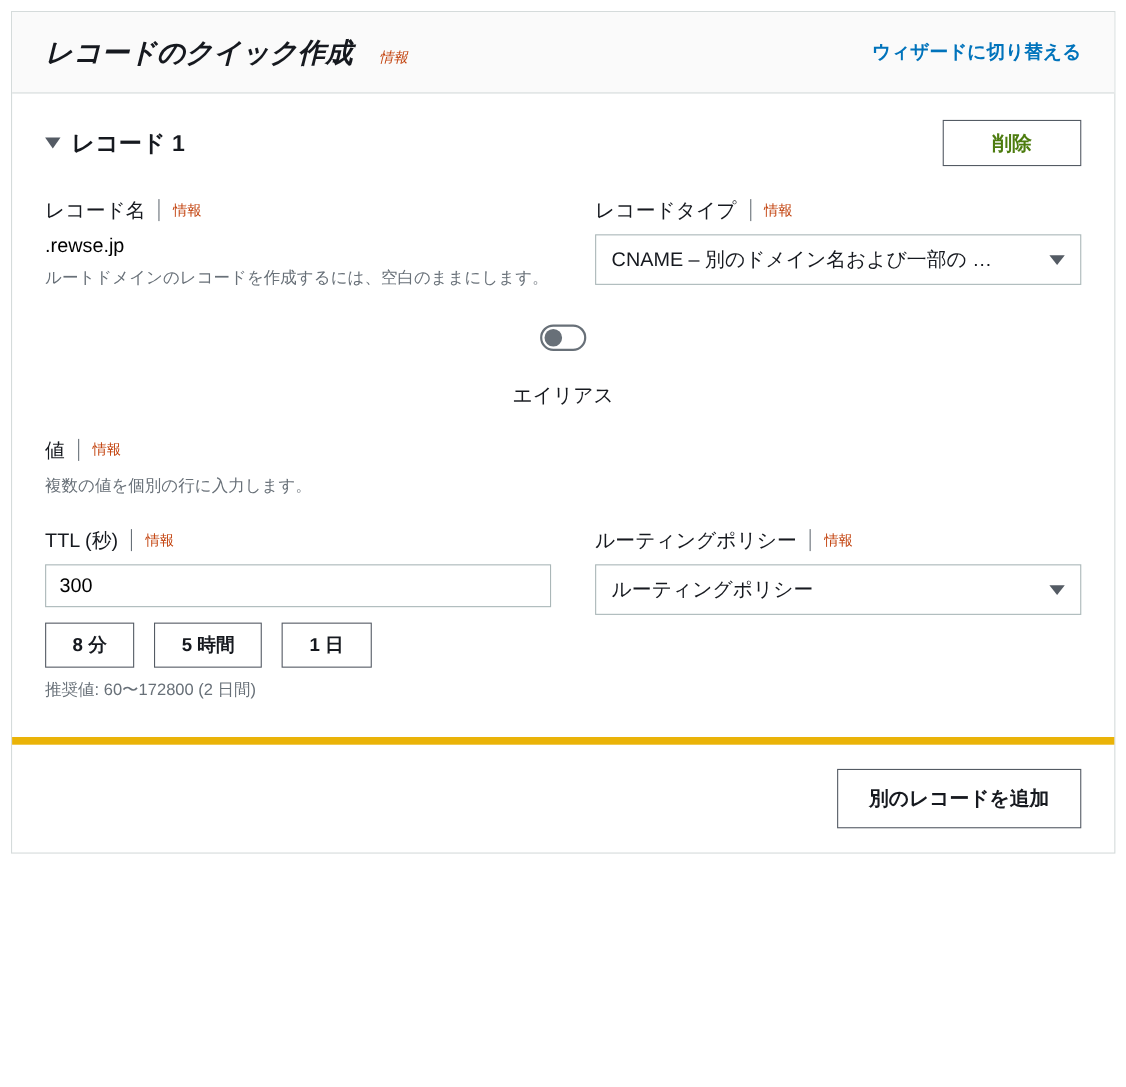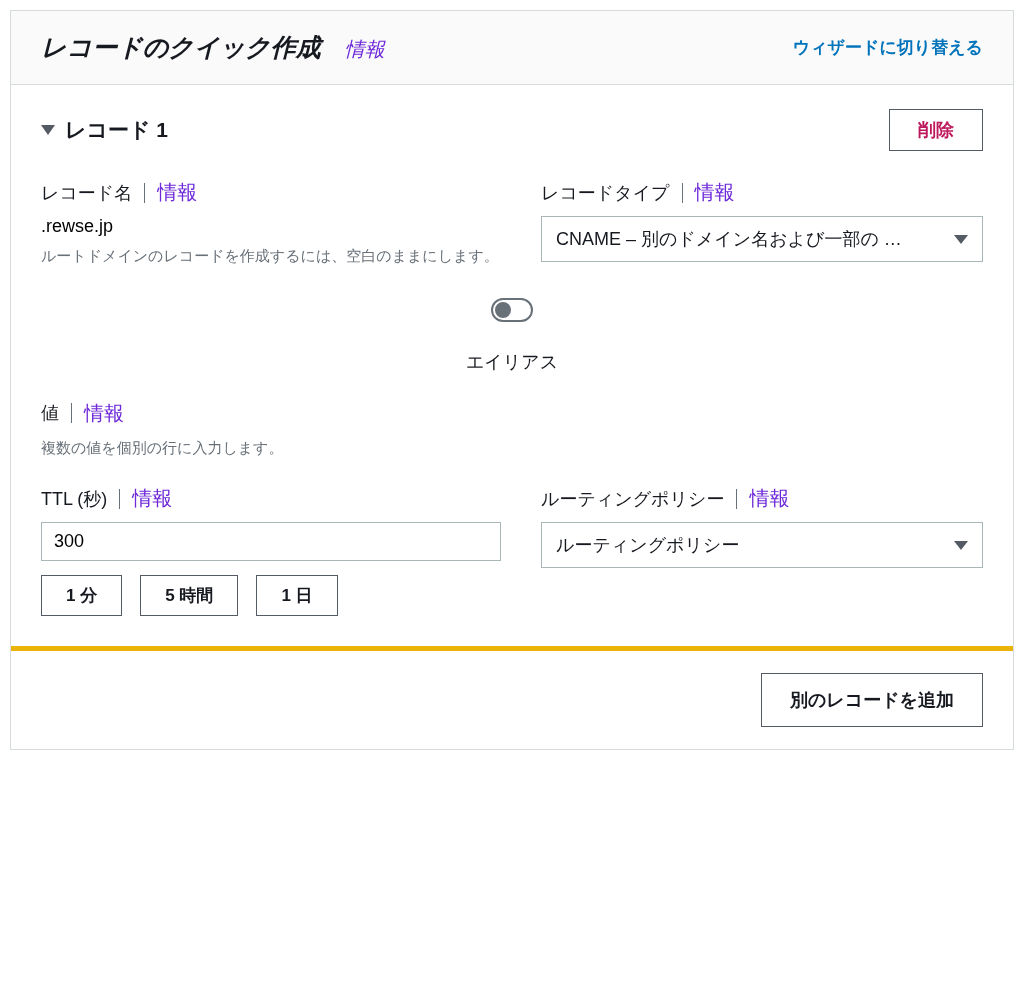--- a/index.html
+++ b/index.html
@@ -39,22 +39,22 @@
       font-weight: 700;
       color: #16191f;
     }
     .header-link {
       font-size: 17px;
       font-weight: 700;
       color: #0073bb;
       cursor: pointer;
     }
     .info-link {
-      font-size: 20px;
-      color: #6d28d9;
+      font-size: 13px;
+      color: #c2410c;
       cursor: pointer;
       margin-left: 10px;
     }
     .content {
       padding: 24px 30px 30px 30px;
     }
     .record-header {
       display: flex;
       justify-content: space-between;
       align-items: center;
@@ -72,24 +72,24 @@
       border-right: 7px solid transparent;
       border-top: 10px solid #545b64;
     }
     .record-title {
       font-size: 21px;
       font-weight: 700;
     }
     .delete-btn {
       border: 1px solid #545b64;
       background: #fff;
-      padding: 8px 28px;
-      font-size: 18px;
-      font-weight: 700;
-      color: #be185d;
+      padding: 8px 44px;
+      font-size: 18px;
+      font-weight: 700;
+      color: #4d7c0f;
       cursor: pointer;
     }
     .row {
       display: flex;
       gap: 40px;
       margin-bottom: 10px;
     }
     .col-left {
       flex: 0 0 460px;
     }
@@ -202,21 +202,21 @@
     .preset-btn {
       border: 1px solid #545b64;
       background: #fff;
       padding: 8px 24px;
       font-size: 17px;
       font-weight: 700;
       cursor: pointer;
       color: #16191f;
     }
     .footer {
-      border-top: 5px solid #eab308;
+      border-top: 7px solid #eab308;
       padding: 22px 30px;
       display: flex;
       justify-content: flex-end;
     }
     .add-btn {
       border: 1px solid #545b64;
       background: #fff;
       padding: 14px 28px;
       font-size: 18px;
       font-weight: 700;
@@ -301,24 +301,25 @@
 
     <div class="bottom-row">
       <div class="col-left">
         <div class="field-label-group">
           <span class="field-label">TTL (秒)</span>
           <span class="divider"></span>
           <span class="info-link" style="margin-left:0">情報</span>
         </div>
         <input class="ttl-input" type="text" value="300" style="">
         <div class="preset-row">
-          <button class="preset-btn">1 分</button>
+          <button class="preset-btn">8 分</button>
           <button class="preset-btn">5 時間</button>
           <button class="preset-btn">1 日</button>
         </div>
+        <div class="help-text" style="margin-top:10px">推奨値: 60〜172800 (2 日間)</div>
       </div>
 
       <div class="col-right">
         <div class="field-label-group">
           <span class="field-label">ルーティングポリシー</span>
           <span class="divider"></span>
           <span class="info-link" style="margin-left:0">情報</span>
         </div>
         <div class="select-box">
           <span class="select-text">ルーティングポリシー</span>

